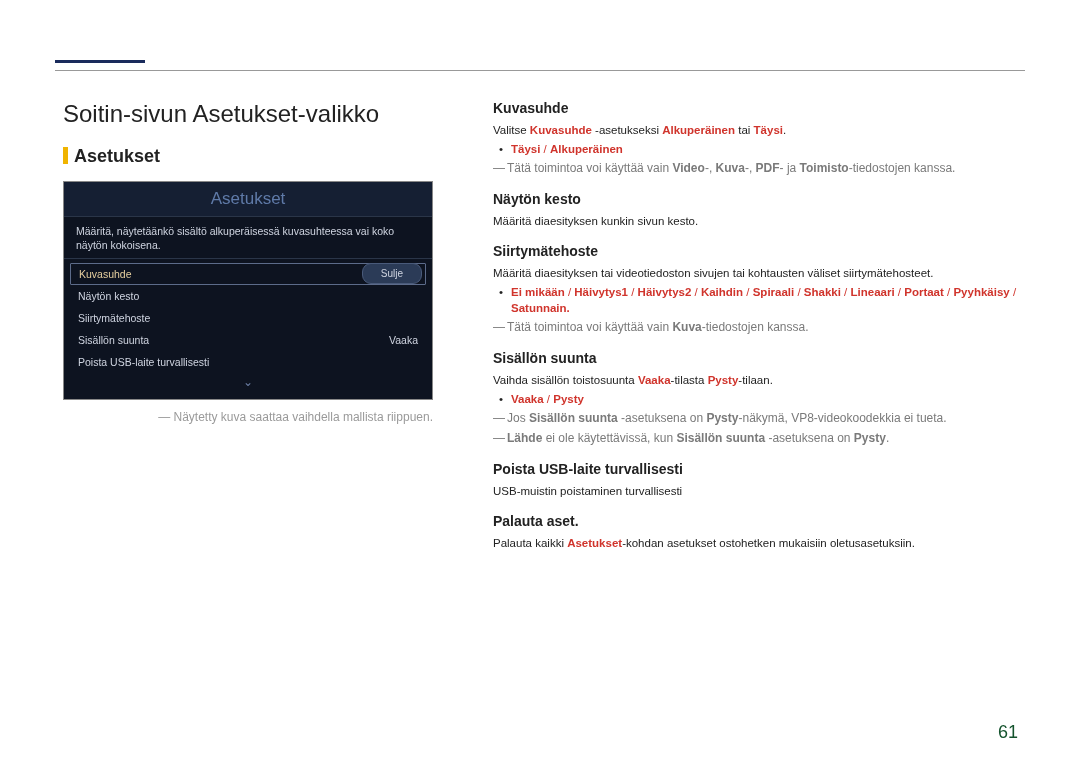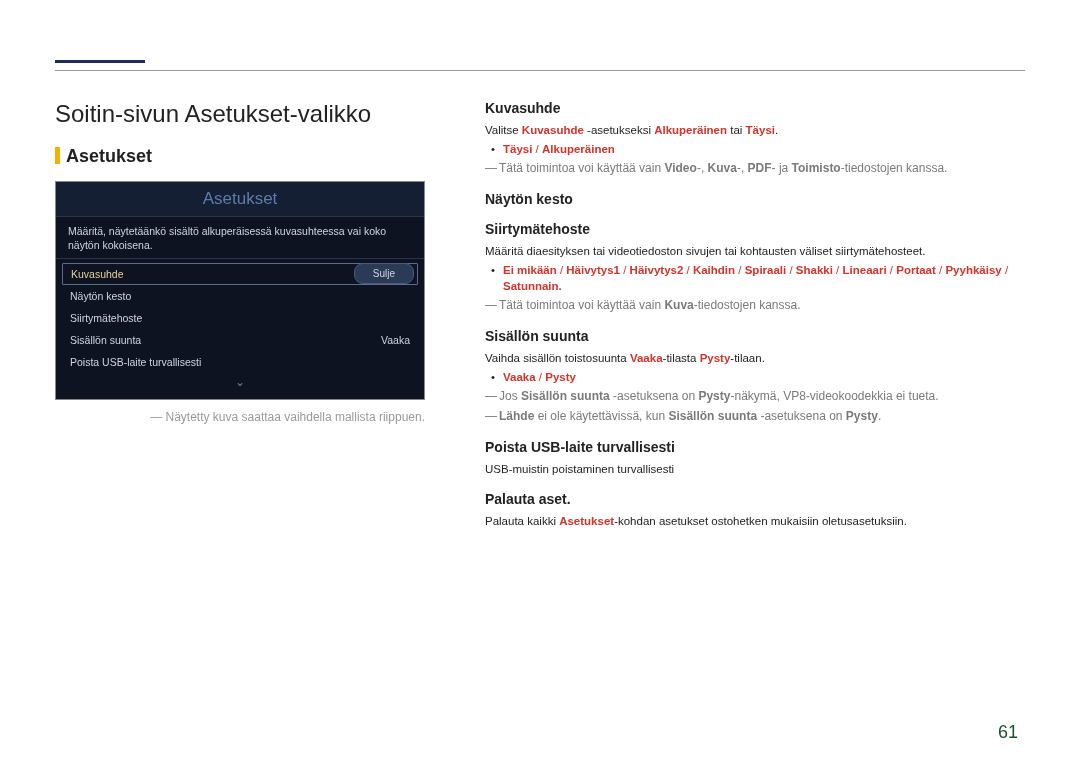--- a/index.html
+++ b/index.html
@@ -2,21 +2,21 @@
 <html><head>
 <meta charset="utf-8">
 <style>
   * { margin: 0; padding: 0; box-sizing: border-box; }
   body { font-family: Arial, Helvetica, sans-serif; background: #fff; width: 1080px; height: 763px; position: relative; }
 
   .page { padding: 60px 55px 0 55px; position: relative; }
   .topline { position: absolute; top: 70px; left: 55px; width: 970px; height: 1px; background: #999; }
   .topmark { position: absolute; top: 60px; left: 55px; width: 90px; height: 3px; background: #1a2b5c; }
 
-  .content { display: flex; gap: 60px; margin-top: 40px; }
+  .content { display: flex; gap: 60px; margin-top: 40px; margin-left: 8px; }
   .leftcol { width: 370px; }
   .rightcol { flex: 1; }
 
   h1 { font-size: 24px; font-weight: 500; color: #222; margin-bottom: 18px; }
   h2.accent { font-size: 18px; font-weight: 700; color: #222; margin-bottom: 14px; }
   h2.accent::before { content: ""; display: inline-block; width: 5px; height: 17px; background: #f0b400; margin-right: 6px; vertical-align: -2px; }
 
   .screenshot { width: 370px; background: #0d1320; border: 1px solid #888; }
   .scr-title { background: #151f33; text-align: center; color: #5f7aa8; font-size: 17px; padding: 7px 0; border-bottom: 1px solid #2a3548; }
   .scr-desc { color: #cfd4e0; font-size: 10.5px; padding: 8px 12px 6px; line-height: 1.3; border-bottom: 1px solid #2a3548; }
@@ -80,20 +80,21 @@
         <span>Valitse </span><span class="red">Kuvasuhde</span><span> -asetukseksi </span><span class="red">Alkuperäinen</span><span> tai </span><span class="red">Täysi</span><span>.</span>
       </p>
       <p class="body bullet">
         <span class="red">Täysi</span><span class="red-n"> / </span><span class="red">Alkuperäinen</span>
       </p>
       <p class="dash">
         <span>Tätä toimintoa voi käyttää vain </span><span class="bold">Video</span><span>-, </span><span class="bold">Kuva</span><span>-, </span><span class="bold">PDF</span><span>- ja </span><span class="bold">Toimisto</span><span>-tiedostojen kanssa.</span>
       </p>
 
       <div class="section-h">Näytön kesto</div>
+      <p class="body">Määritä diaesityksen kunkin sivun kesto.</p>
 
       <div class="section-h">Siirtymätehoste</div>
       <p class="body">Määritä diaesityksen tai videotiedoston sivujen tai kohtausten väliset siirtymätehosteet.</p>
       <p class="body bullet">
         <span class="red">Ei mikään</span><span class="red-n"> / </span><span class="red">Häivytys1</span><span class="red-n"> / </span><span class="red">Häivytys2</span><span class="red-n"> / </span><span class="red">Kaihdin</span><span class="red-n"> / </span><span class="red">Spiraali</span><span class="red-n"> / </span><span class="red">Shakki</span><span class="red-n"> / </span><span class="red">Lineaari</span><span class="red-n"> / </span><span class="red">Portaat</span><span class="red-n"> / </span><span class="red">Pyyhkäisy</span><span class="red-n"> / </span><span class="red">Satunnain.</span>
       </p>
       <p class="dash">
         <span>Tätä toimintoa voi käyttää vain </span><span class="bold">Kuva</span><span>-tiedostojen kanssa.</span>
       </p>
 

